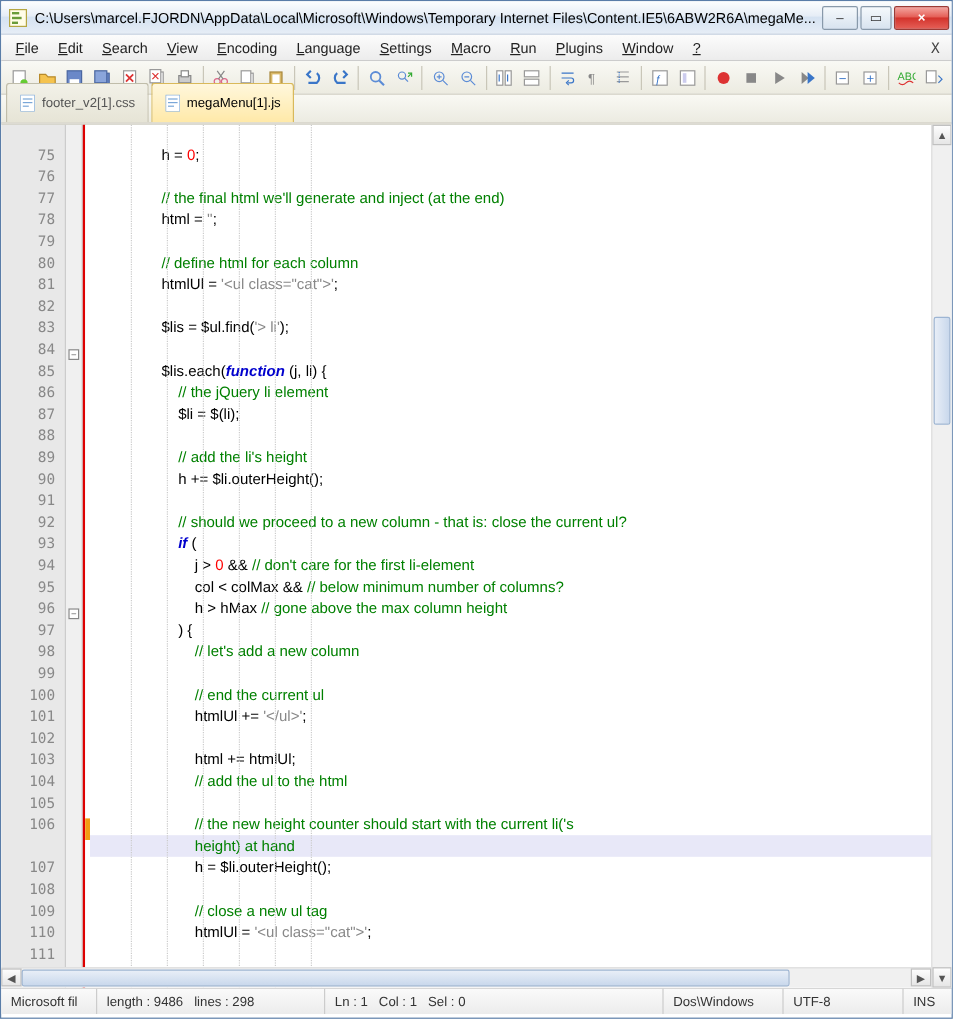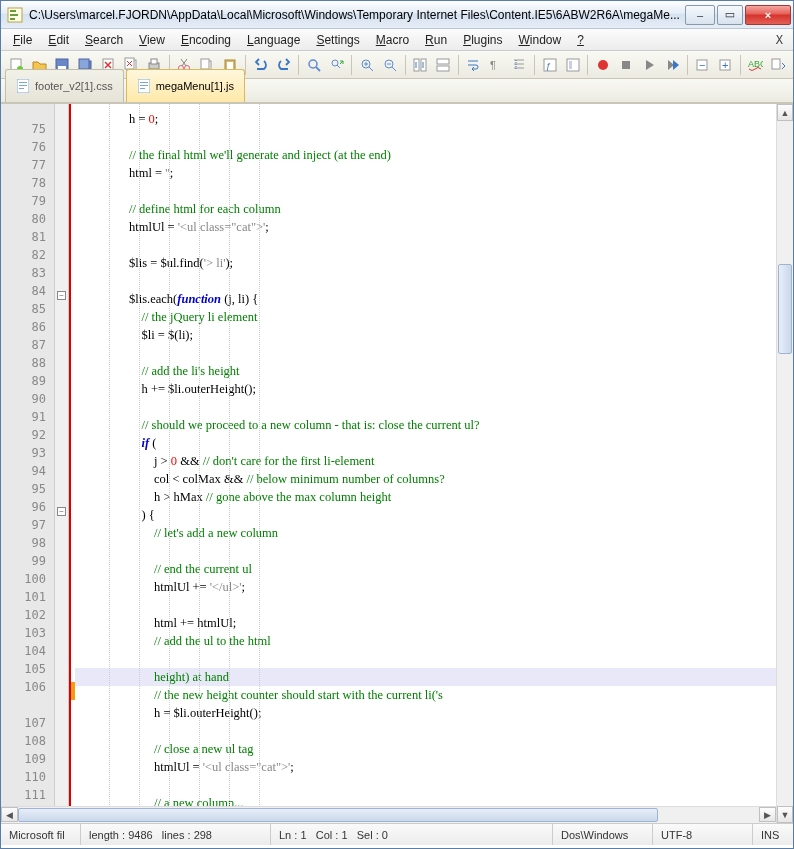--- a/index.html
+++ b/index.html
@@ -25,21 +25,21 @@
 .editor { display: flex; height: 720px; background: #fff; border-top: 1px solid #c9c6b8; position: relative; }
 .gutter { width: 54px; background: #e8e8e8; border-right: 1px solid #ccc; font-family: Consolas, monospace; font-size: 12px; color: #888; text-align: right; padding-top: 16px; }
 .gutter .ln { height: 18px; line-height: 18px; padding-right: 8px; }
 .fold-gutter { width: 14px; background: #f0f0f0; border-right: 1px solid #ccc; padding-top: 2px; }
 .fold-gutter .fg { height: 18px; display:flex; align-items:center; justify-content:center; }
 .fold-box { width: 9px; height: 9px; border: 1px solid #888; background: #fff; font-size: 8px; line-height: 7px; text-align: center; color: #666; }
 .margin-line { width: 2px; background: #d00; }
 .changemark { width: 4px; background: #fff; padding-top:2px;}
 .changemark .cm { height:18px; }
 .changemark .cm.mk { background: #f39c12; }
-.code { flex: 1; font-family: Liberation Serif, serif; font-size: 12.5px; padding-top: 6px; background: #fff; overflow: hidden; position: relative; }
+.code { flex: 1; font-family: Liberation Sans, sans-serif; font-size: 12.5px; padding-top: 16px; background: #fff; overflow: hidden; position: relative; }
 .code .line { height: 18px; line-height: 18px; white-space: pre; padding-left: 4px; }
 .code .line.cur { background: #e8e8f8; }
 .guide { position:absolute; top:0; bottom:0; border-left: 1px dotted #ccc; }
 .g1 { left: 34px; } .g2 { left: 64px; } .g3 { left: 94px; } .g4 { left: 124px; } .g5 { left: 154px; } .g6 { left: 184px; }
 .kw { color: #0000cd; font-weight: bold; font-style: italic; }
 .cm-green { color: #008000; }
 .num { color: #ff0000; }
 .str { color: #888888; }
 .op { color: #000; }
 .id { color: #000; }
@@ -470,22 +470,22 @@
       <div class="line">                        <span class="id">h </span><span class="op">&gt; </span><span class="id">hMax </span><span class="cm-green">// gone above the max column height</span></div>
       <div class="line">                    <span class="op">) {</span></div>
       <div class="line">                        <span class="cm-green">// let's add a new column</span></div>
       <div class="line">                </div>
       <div class="line">                        <span class="cm-green">// end the current ul</span></div>
       <div class="line">                        <span class="id">htmlUl </span><span class="op">+= </span><span class="str">'&lt;/ul&gt;'</span><span class="op">;</span></div>
       <div class="line">                </div>
       <div class="line">                        <span class="id">html </span><span class="op">+= </span><span class="id">htmlUl</span><span class="op">;</span></div>
       <div class="line">                        <span class="cm-green">// add the ul to the html</span></div>
       <div class="line">                </div>
+      <div class="line">                        <span class="cm-green">// the new height counter should start with the current li('s</span></div>
       <div class="line cur">                        <span class="cm-green">height) at hand</span></div>
-      <div class="line">                        <span class="cm-green">// the new height counter should start with the current li('s</span></div>
       <div class="line">                        <span class="id">h </span><span class="op">= </span><span class="id">$li.outerHeight</span><span class="op">();</span></div>
       <div class="line">                </div>
       <div class="line">                        <span class="cm-green">// close a new ul tag</span></div>
       <div class="line">                        <span class="id">htmlUl </span><span class="op">= </span><span class="str">'&lt;ul class="cat"&gt;'</span><span class="op">;</span></div>
       <div class="line">                </div>
       <div class="line">                        <span class="cm-green">// a new column...</span></div>
     </div>
   <div class="scrollbar-v">
     <div class="scroll-arrow">▲</div>
     <div class="scroll-thumb"></div>

